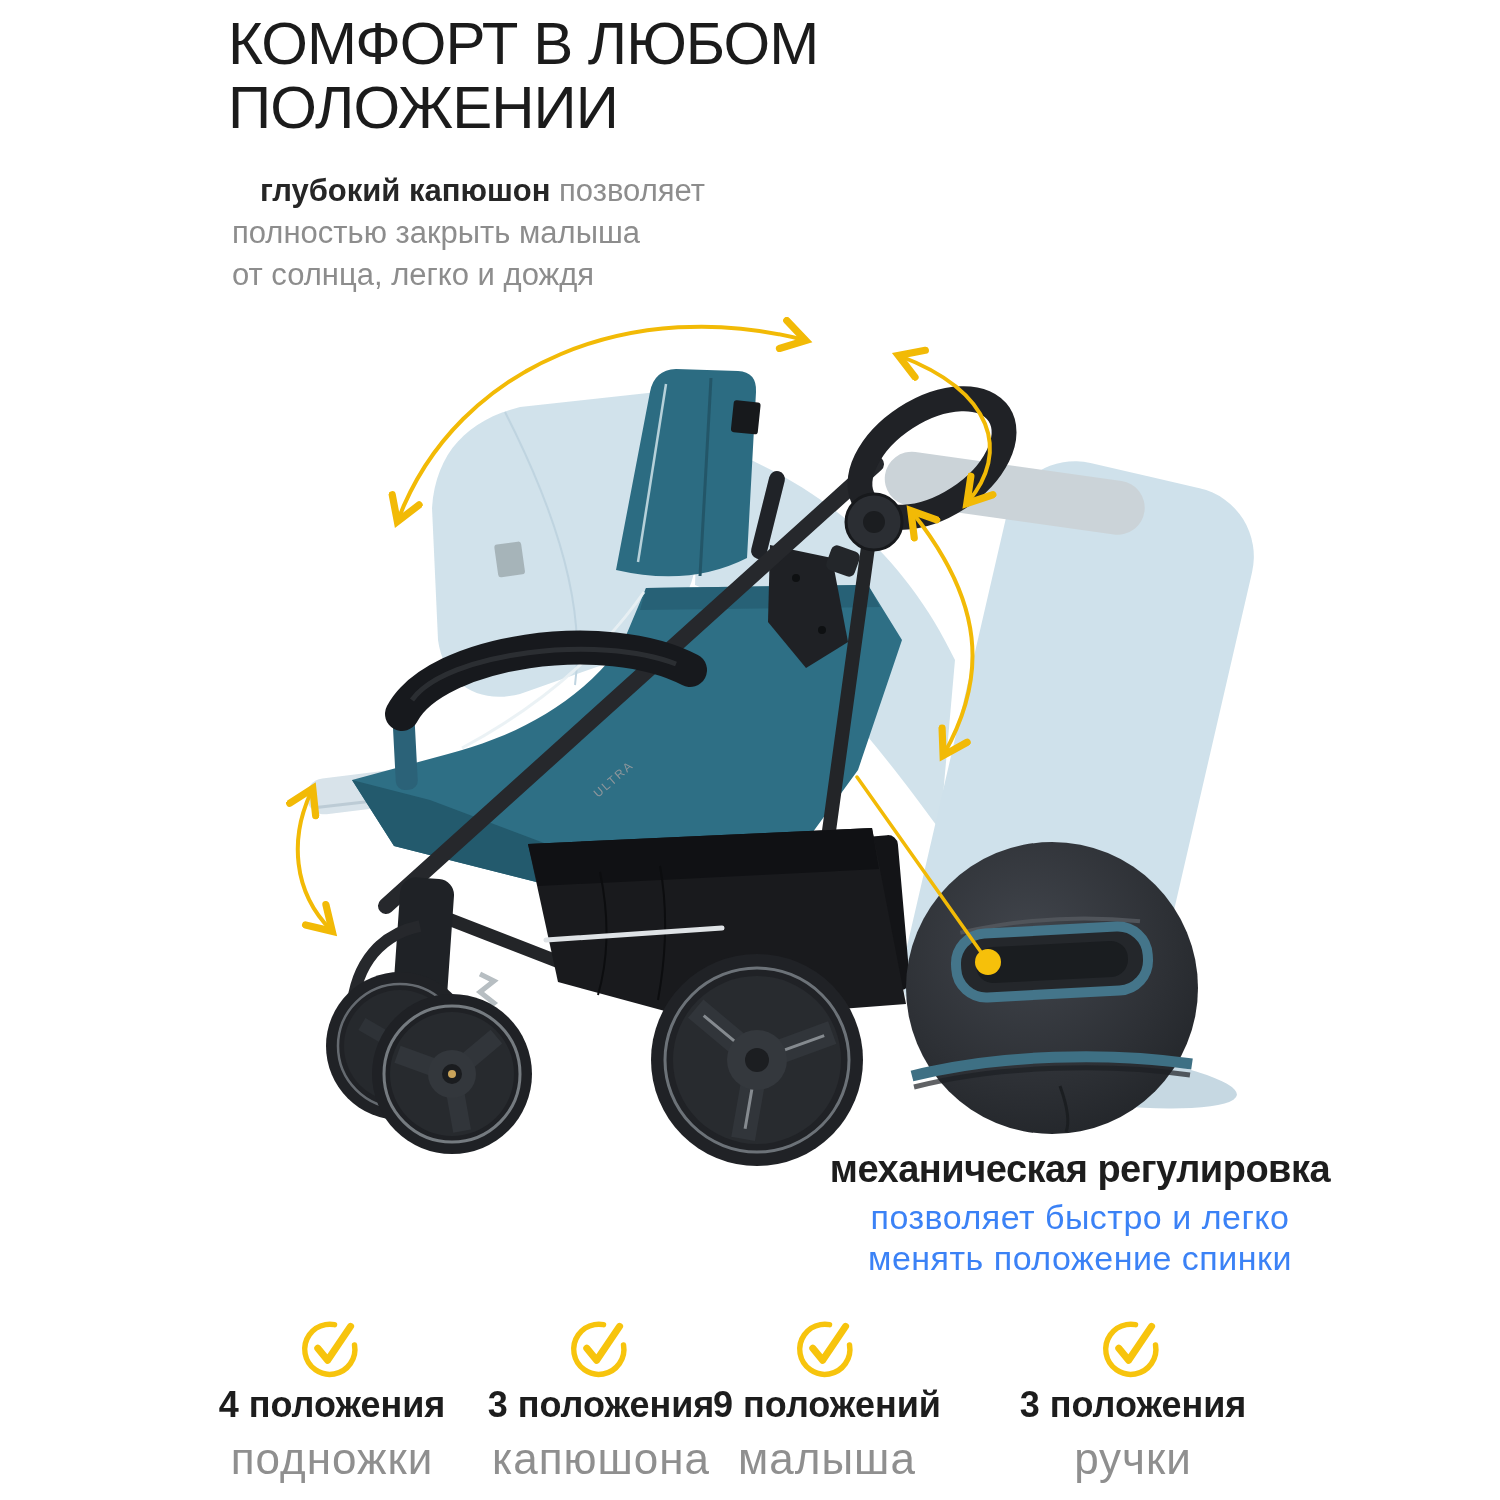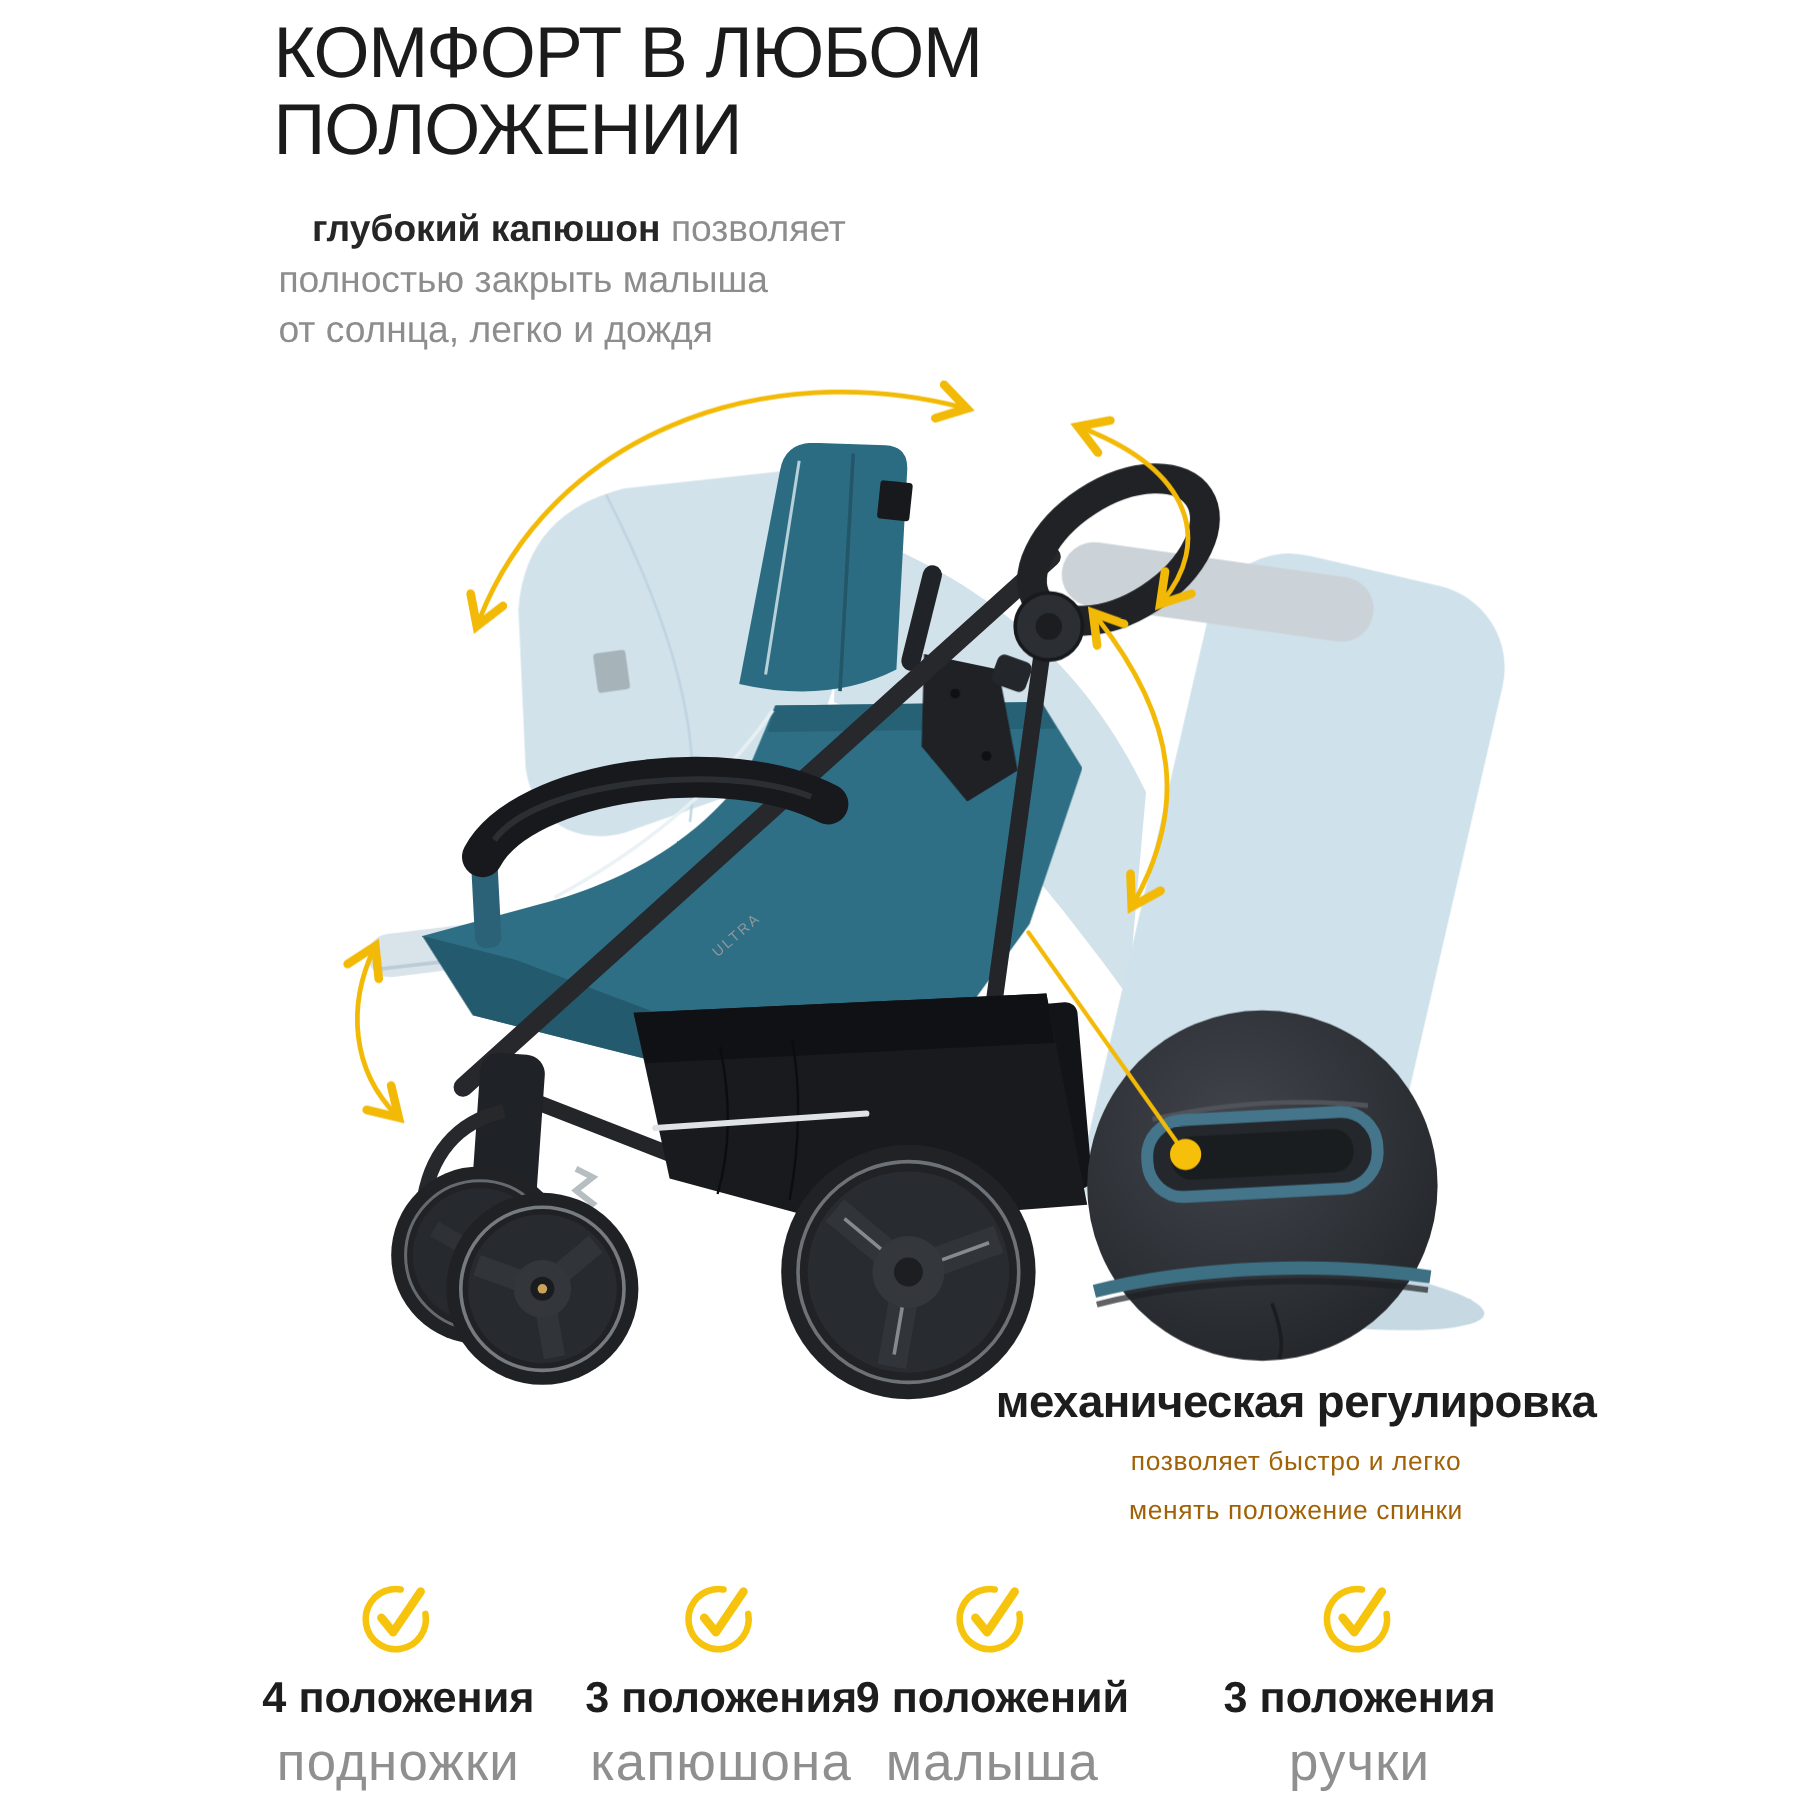--- a/index.html
+++ b/index.html
@@ -5,25 +5,25 @@
   html,body{margin:0;padding:0;background:#fff;}
   .canvas{position:relative;width:1500px;height:1500px;background:#fff;overflow:hidden;
           font-family:"Liberation Sans",sans-serif;}
   .art{position:absolute;left:0;top:0;width:1500px;height:1500px;}
   .title{position:absolute;left:228px;top:12px;font-size:60px;font-weight:normal;
          line-height:1.06;letter-spacing:-1px;color:#1b1b1b;text-transform:uppercase;}
   .lead{position:absolute;left:232px;top:170px;font-size:31px;line-height:42px;color:#8d8d8d;}
   .lead b{color:#262626;font-weight:bold;margin-left:28px;}
   .mech{position:absolute;left:760px;top:1148px;width:640px;text-align:center;}
   .mech .mtitle{font-size:38px;font-weight:bold;color:#1d1d1d;letter-spacing:-0.5px;margin-bottom:6px;}
-  .mech .mline{font-size:22px;color:#a16207;line-height:41px;letter-spacing:0.5px;}
+  .mech .mline{font-size:34px;color:#3b82f6;line-height:41px;letter-spacing:0.5px;}
   .features{position:absolute;left:0;top:1310px;width:1500px;height:170px;}
   .feature{position:absolute;width:270px;text-align:center;}
   .feature .ic{height:72px;}
-  .feature .cnt{font-size:36px;font-weight:bold;color:#1d1d1d;margin-top:12px;}
+  .feature .cnt{font-size:36px;font-weight:bold;color:#1d1d1d;margin-top:2px;}
   .feature .lbl{font-size:44px;color:#8f8f8f;margin-top:8px;letter-spacing:1px;}
   .f1{left:197px;} .f2{left:466px;} .f3{left:692px;} .f4{left:998px;}
 </style>
 </head>
 <body>
 
 <div class="canvas">
 
   <svg class="art" viewBox="0 0 1500 1500" aria-hidden="true">
     <defs>

